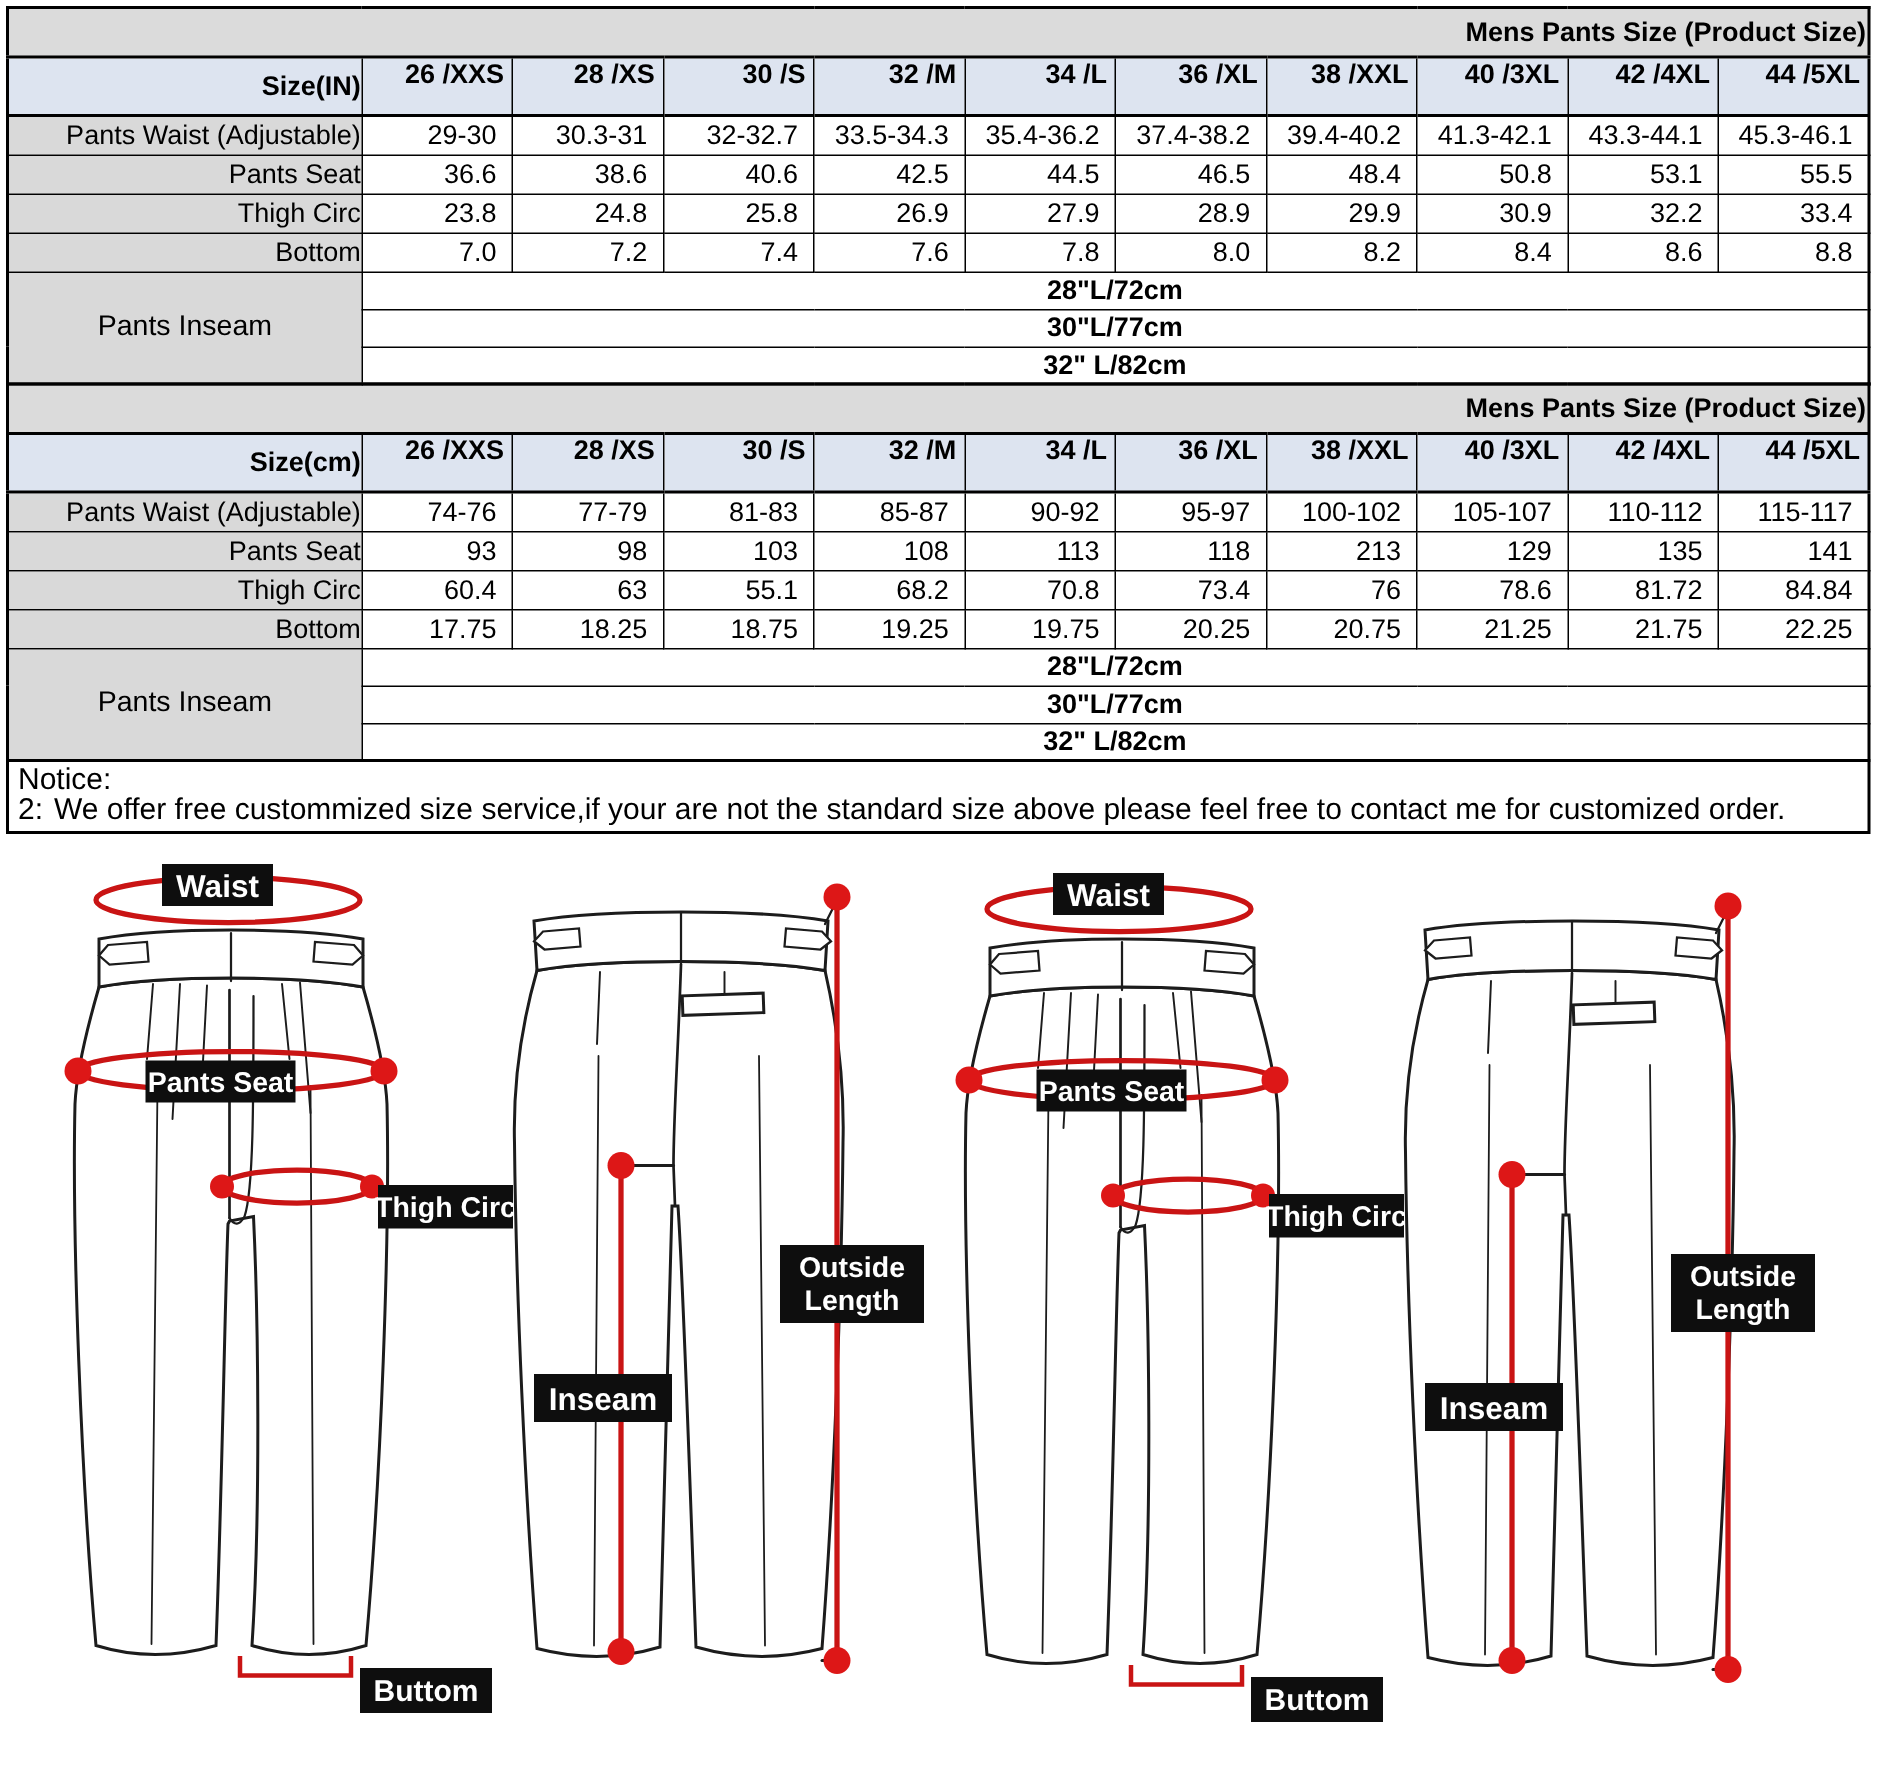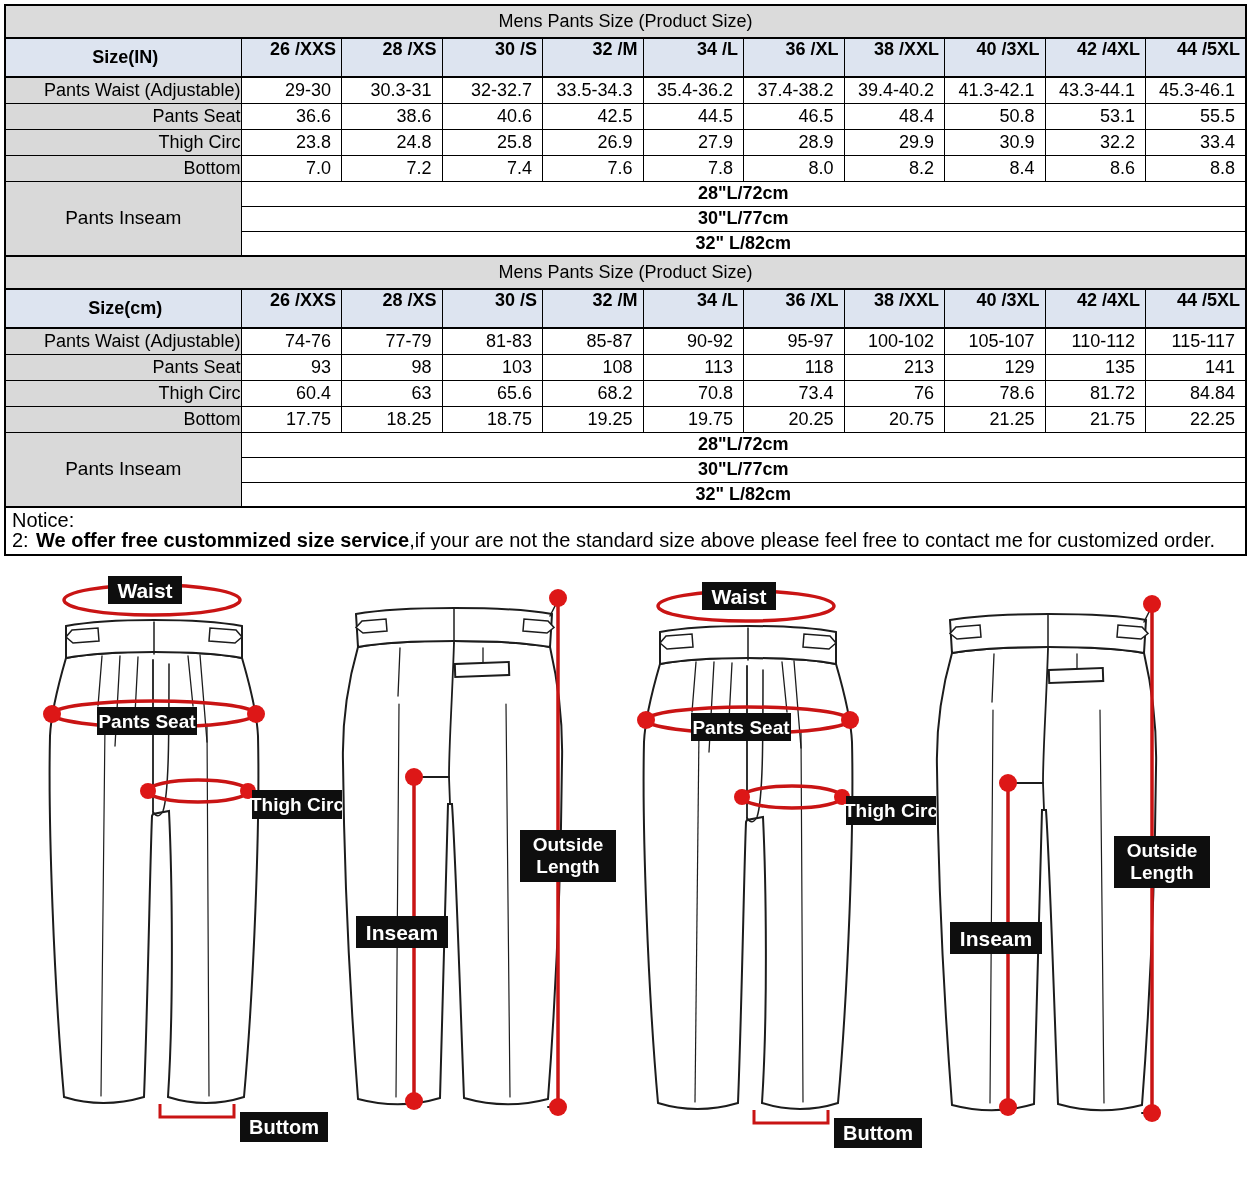--- a/index.html
+++ b/index.html
@@ -13,46 +13,46 @@
     border-collapse:collapse;table-layout:fixed;width:1243px;
     border:2px solid #000;
   }
   table.size-table.second{margin-top:-2px;}
   .size-table td{
     border:1px solid #000;overflow:hidden;white-space:nowrap;
     font-size:18px;box-sizing:border-box;
   }
   col.c-label{width:236px;}
   .title-cell{
-    background:var(--title-bg,#dbdbdb);text-align:center;font-weight:normal;
+    background:var(--title-bg,#dbdbdb);text-align:right;font-weight:bold;
     font-size:21px;height:33px;border-bottom:2px solid #000;
   }
   .header-row td{
     background:var(--header-bg,#dde4f0);font-weight:bold;height:33px;
     border-top:2px solid #000;border-bottom:2px solid #000;
     text-align:right;padding:0 5px 16px 0;
   }
-  .header-row td.unit-cell{text-align:center;padding:0 0 0 4px;}
+  .header-row td.unit-cell{text-align:right;padding:0 0 0 4px;}
   .label-col{
     background:var(--label-bg,#d9d9d9);text-align:right;padding:0 0 0 4px;
   }
   .data-row td{height:26px;}
   td.val{text-align:right;padding:0 10px 0 0;background:#fff;}
   .inseam-row td{height:25px;}
   td.inseam-label{text-align:center;font-size:19px;padding:15px;}
   td.inseam-val{text-align:center;font-weight:bold;background:#fff;}
   
   .notice-box{
     width:1243px;box-sizing:border-box;margin-top:-2px;
     border:2px solid #000;padding:2px 6px 4px 6px;
     font-size:20px;line-height:20px;background:#fff;
   }
   .notice-line{white-space:nowrap;overflow:hidden;}
   .np{display:inline-block;min-width:24px;}
-  .nbold{font-weight:bold;}
+  .nbold{font-weight:normal;}
   
   .diagram{position:relative;width:1251px;height:600px;margin-left:-4px;}
   .diagram svg{display:block;}
   svg text.lbl{
     font-family:"Liberation Sans",sans-serif;font-weight:bold;fill:#fff;
     text-anchor:middle;
   }
 </style>
 </head>
 <body>
@@ -208,21 +208,21 @@
           <td class="val">118</td>
           <td class="val">213</td>
           <td class="val">129</td>
           <td class="val">135</td>
           <td class="val">141</td>
         </tr>
         <tr class="data-row">
           <td class="label-col">Thigh Circ</td>
           <td class="val">60.4</td>
           <td class="val">63</td>
-          <td class="val">65.6</td>
+          <td class="val">55.1</td>
           <td class="val">68.2</td>
           <td class="val">70.8</td>
           <td class="val">73.4</td>
           <td class="val">76</td>
           <td class="val">78.6</td>
           <td class="val">81.72</td>
           <td class="val">84.84</td>
         </tr>
         <tr class="data-row">
           <td class="label-col">Bottom</td>

